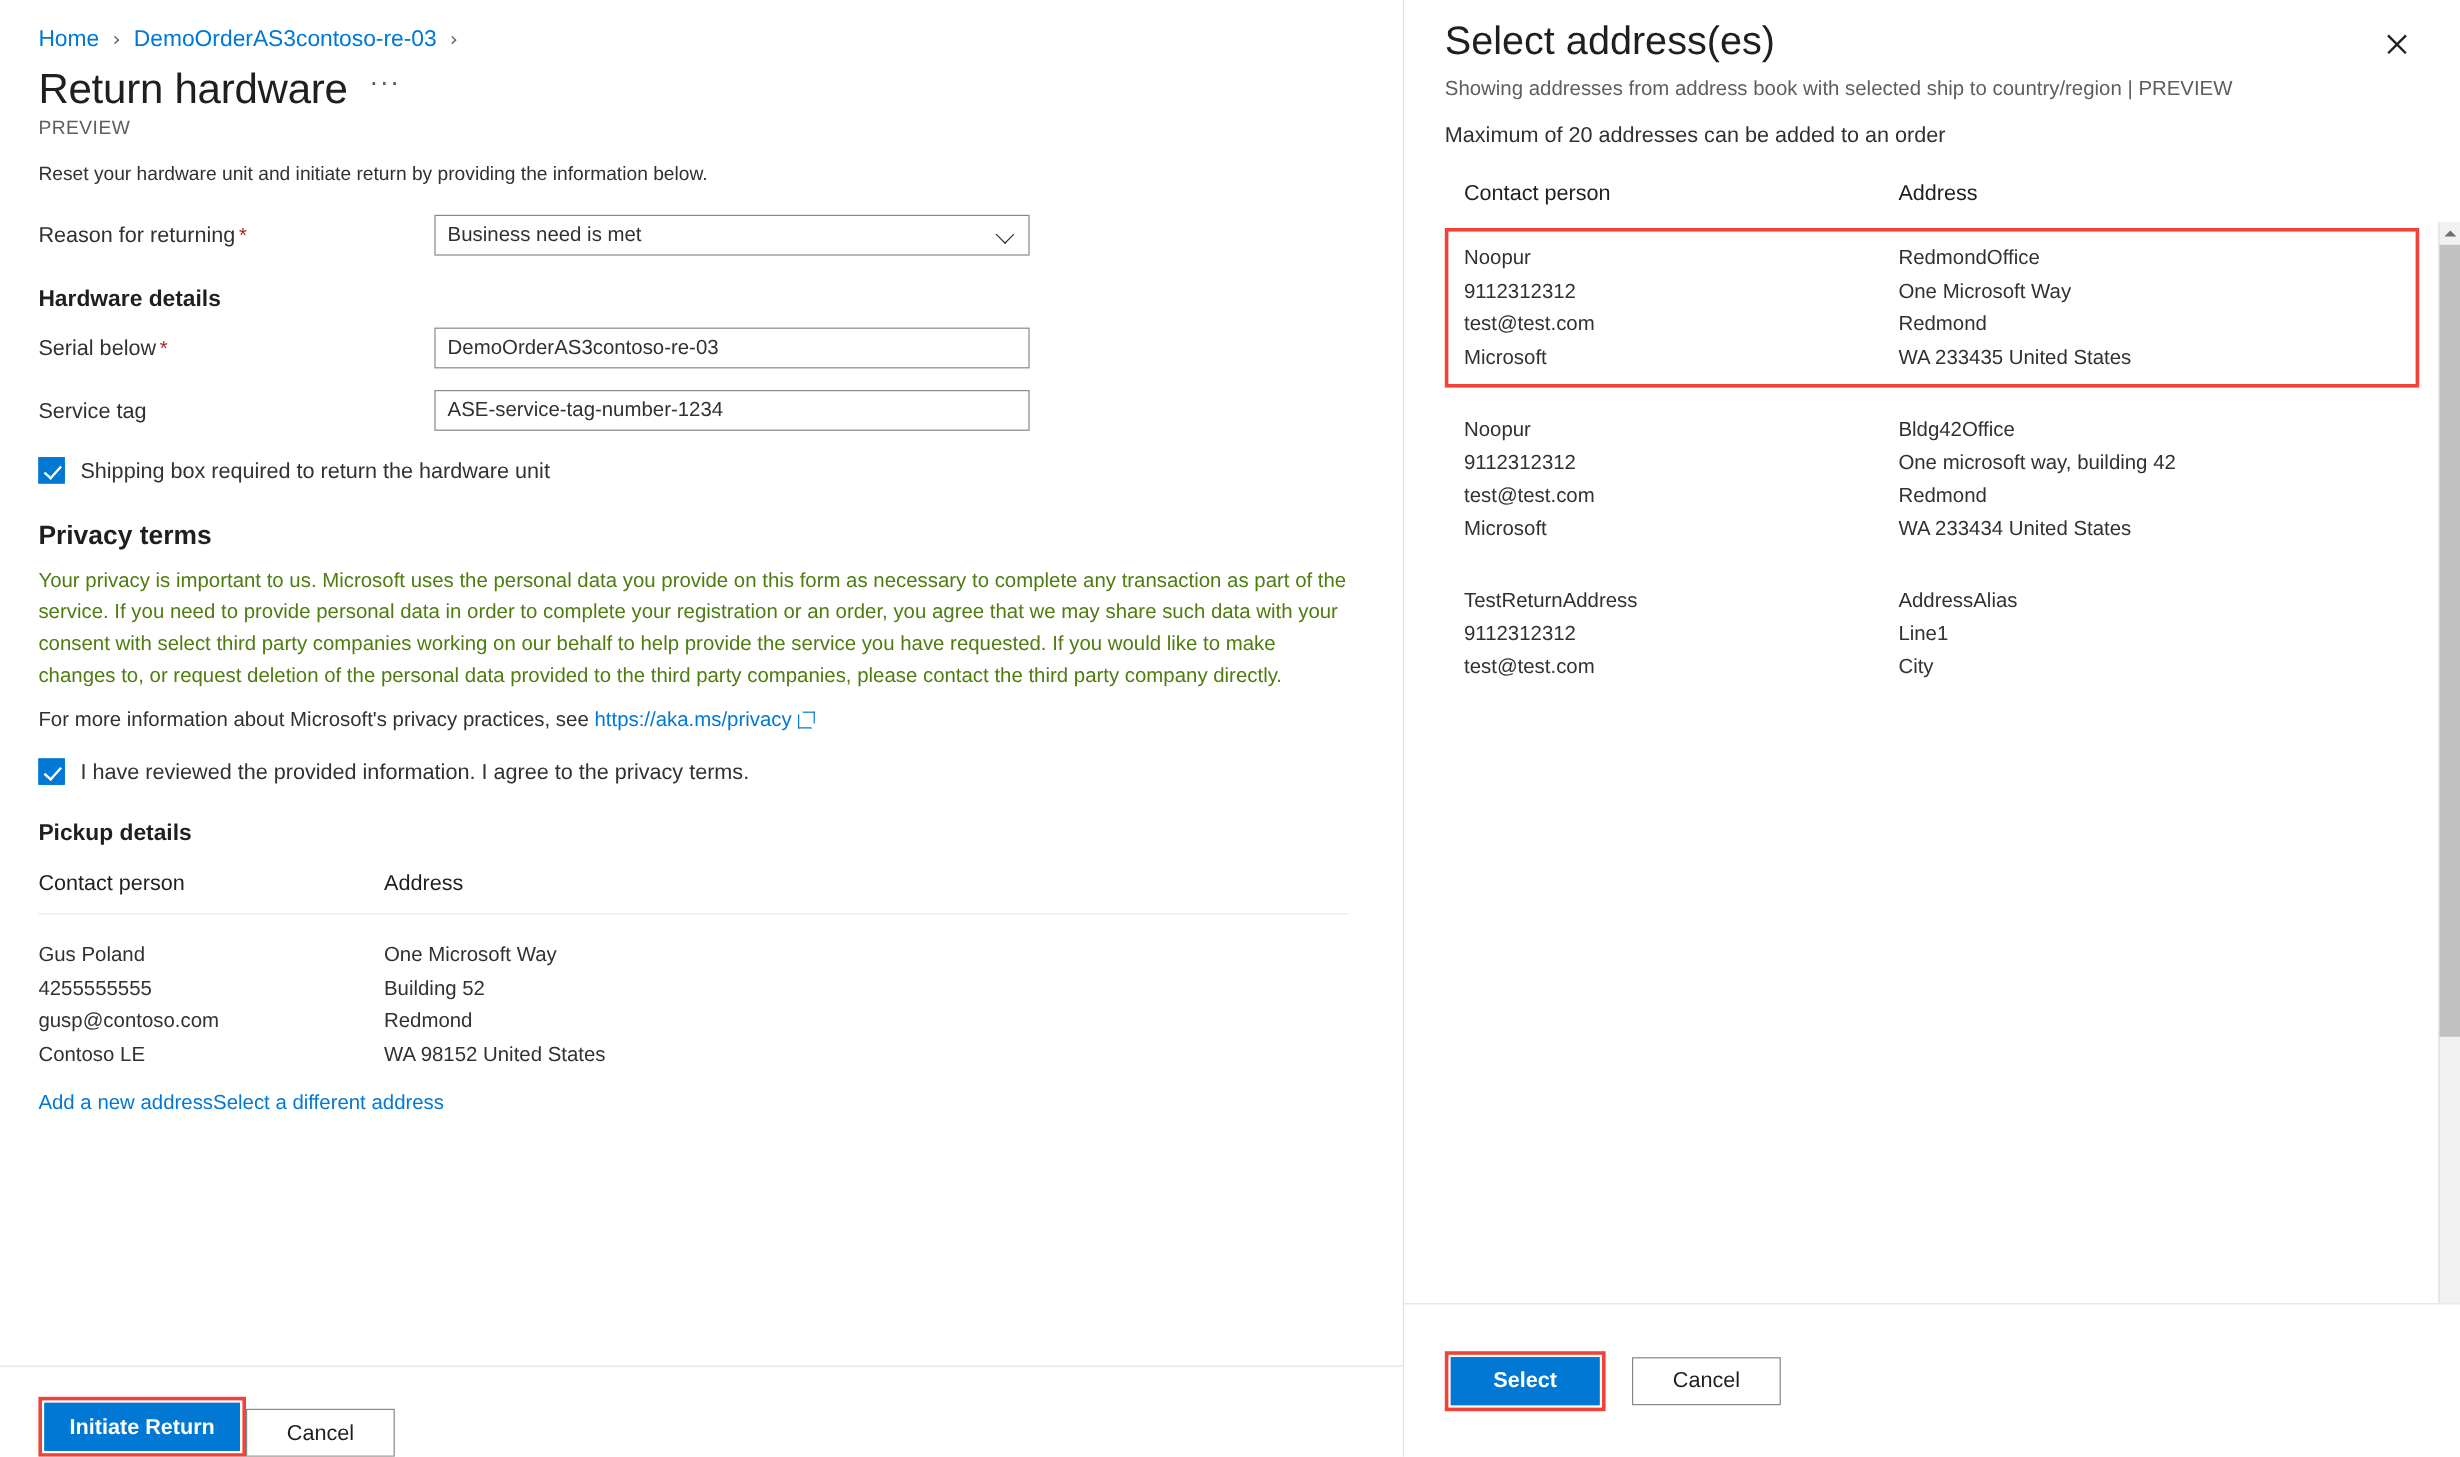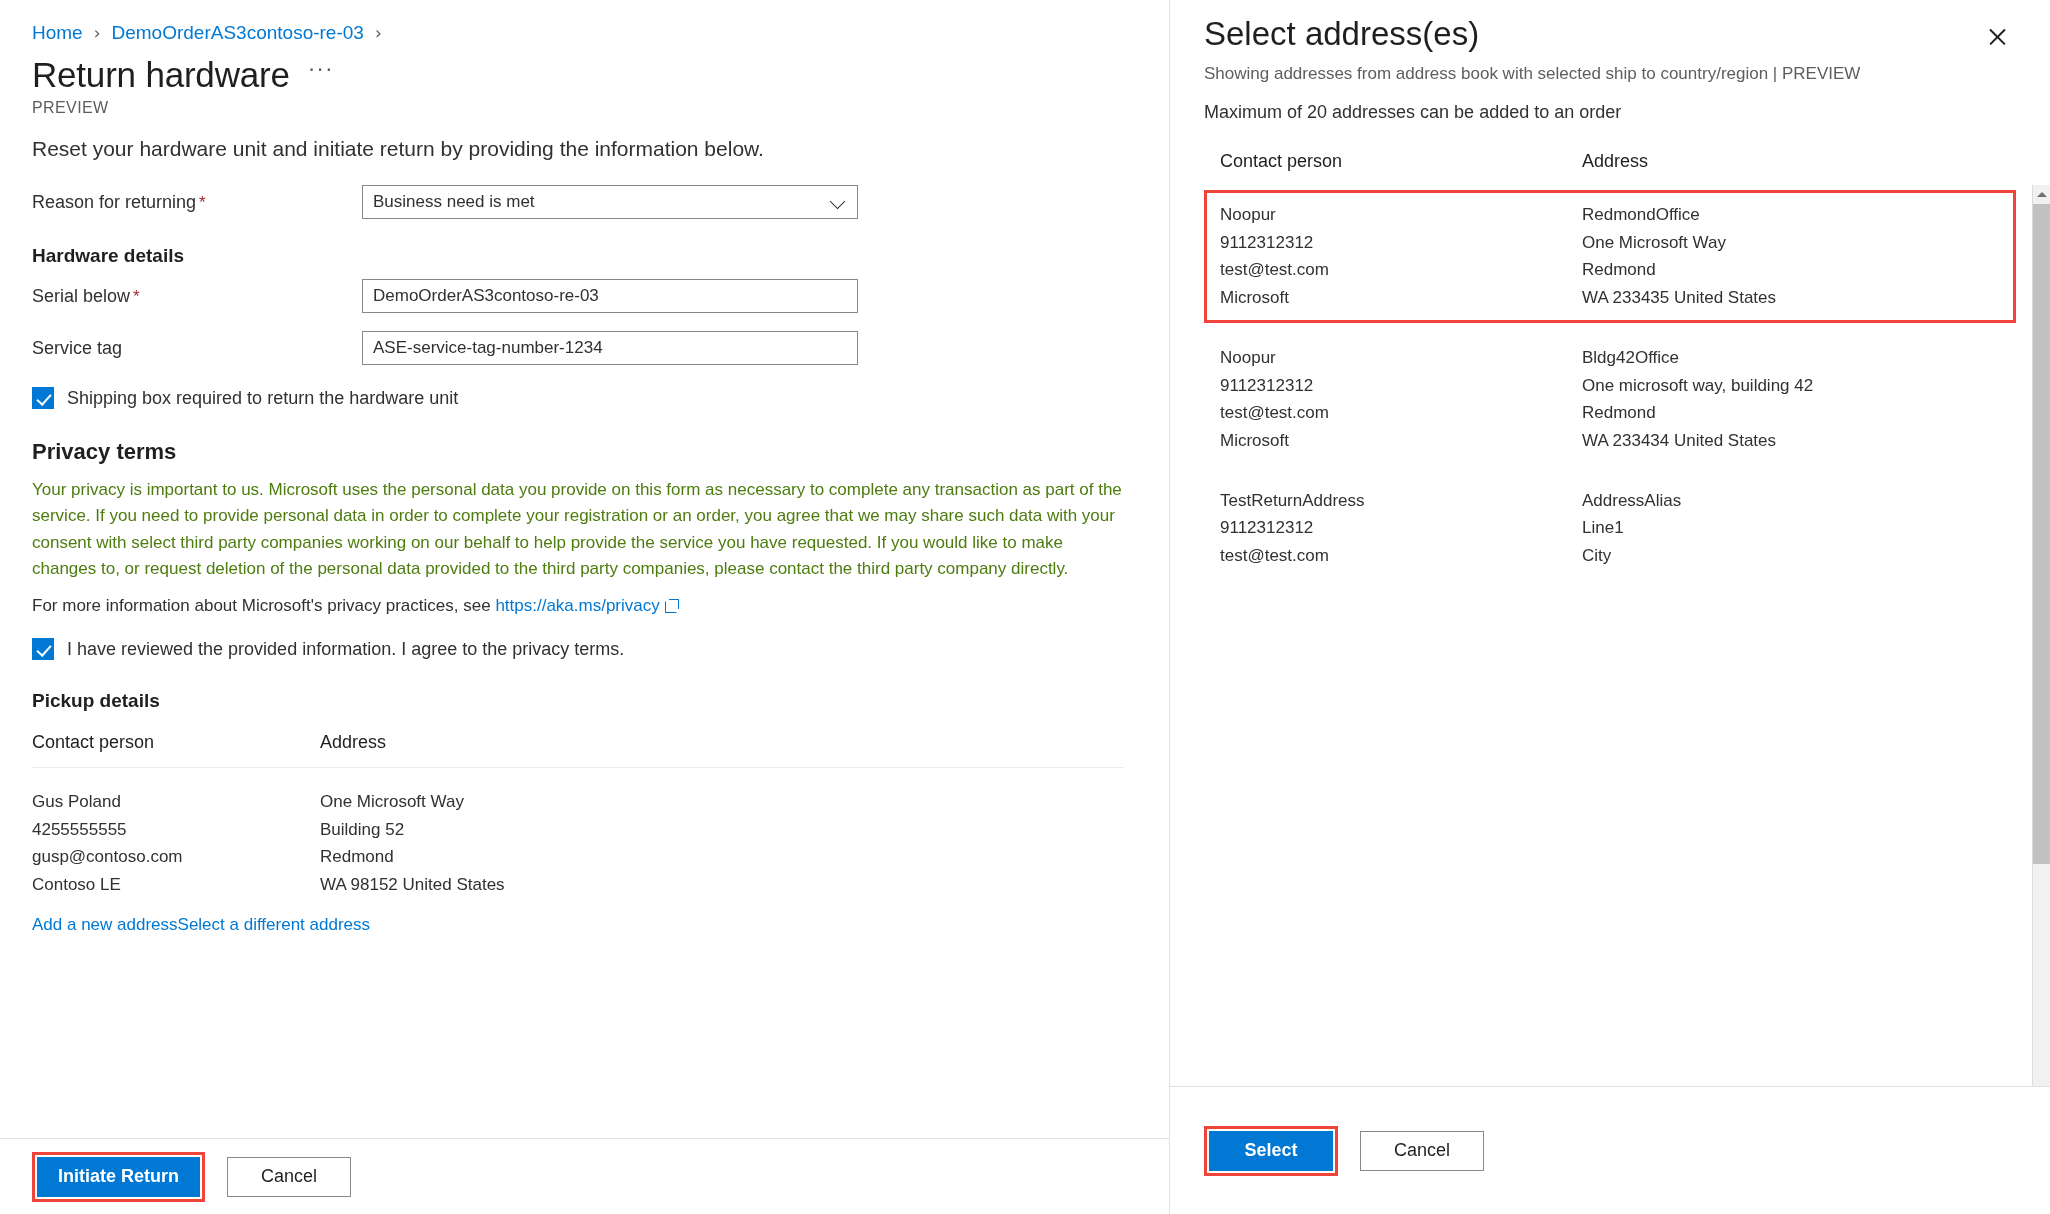--- a/index.html
+++ b/index.html
@@ -56,21 +56,21 @@
   }
   .ellipsis-btn {
     font-size: 23px; color: #605e5c; cursor: pointer;
     padding-bottom: 6px; letter-spacing: 1px; user-select: none;
   }
   .preview-tag {
     font-size: 16px; color: #605e5c; letter-spacing: 0.4px;
     margin-top: 4px; margin-bottom: 20px;
   }
 
-  .intro-text { font-size: 21px; color: #323130; margin-bottom: 24px; }
+  .intro-text { font-size: 16px; color: #323130; margin-bottom: 24px; }
 
   
   .form-row {
     display: flex; align-items: center;
     margin-bottom: 18px;
   }
   .form-label {
     width: 330px; flex: 0 0 330px;
     font-size: 18px; color: #323130;
   }
@@ -160,22 +160,22 @@
   .addr-links {
     display: flex; margin-top: 16px;
     font-size: 17px;
   }
 
   
   .left-footer {
     flex: 0 0 auto;
     height: 76px;
     border-top: 1px solid #e1e1e1;
-    display: flex; align-items: center;
-    padding-left: 32px; gap: 22px;
+    display: flex; align-items: flex-end;
+    padding-left: 32px; 
     background: #fff;
   }
   .btn {
     height: 40px; min-width: 124px;
     font-size: 18px; font-family: "Liberation Sans", sans-serif;
     display: inline-flex; align-items: center; justify-content: center;
     cursor: pointer; padding: 0 20px;
   }
   .btn-primary {
     background: #0078d4; color: #fff;

